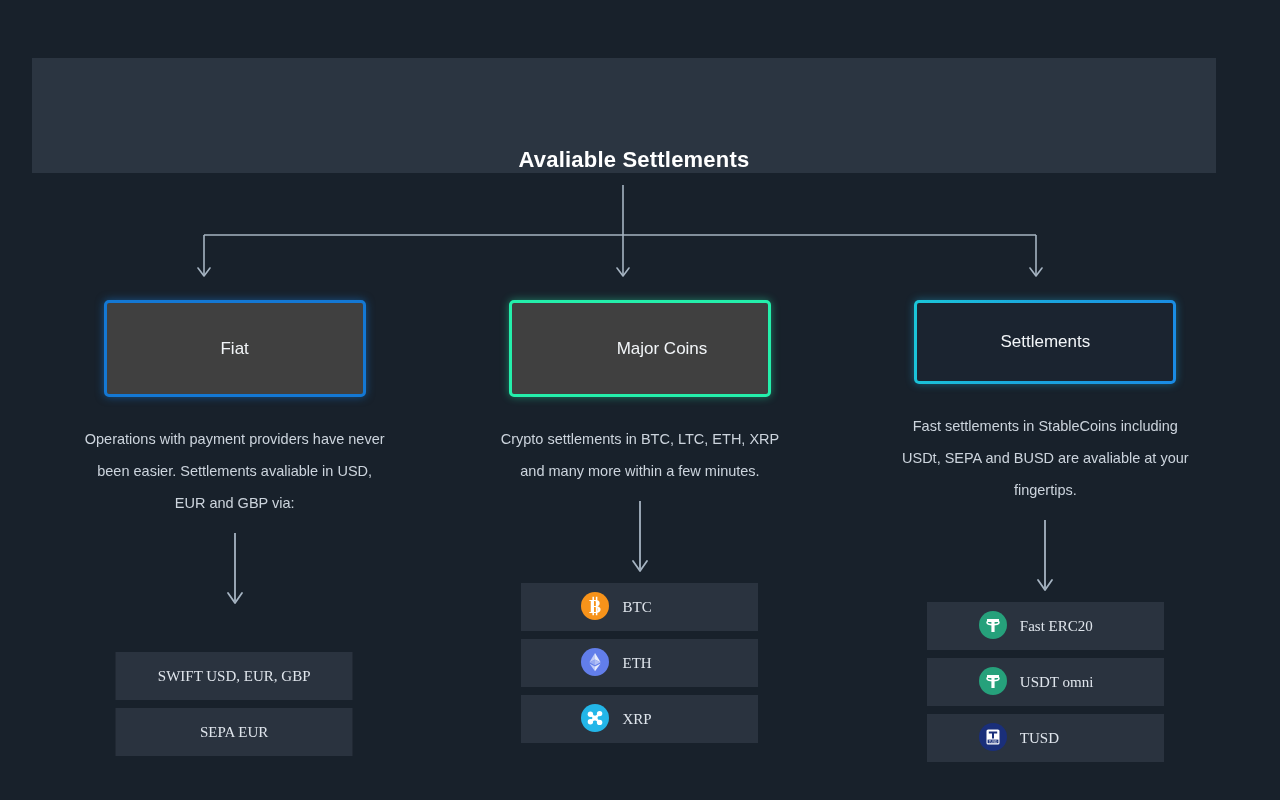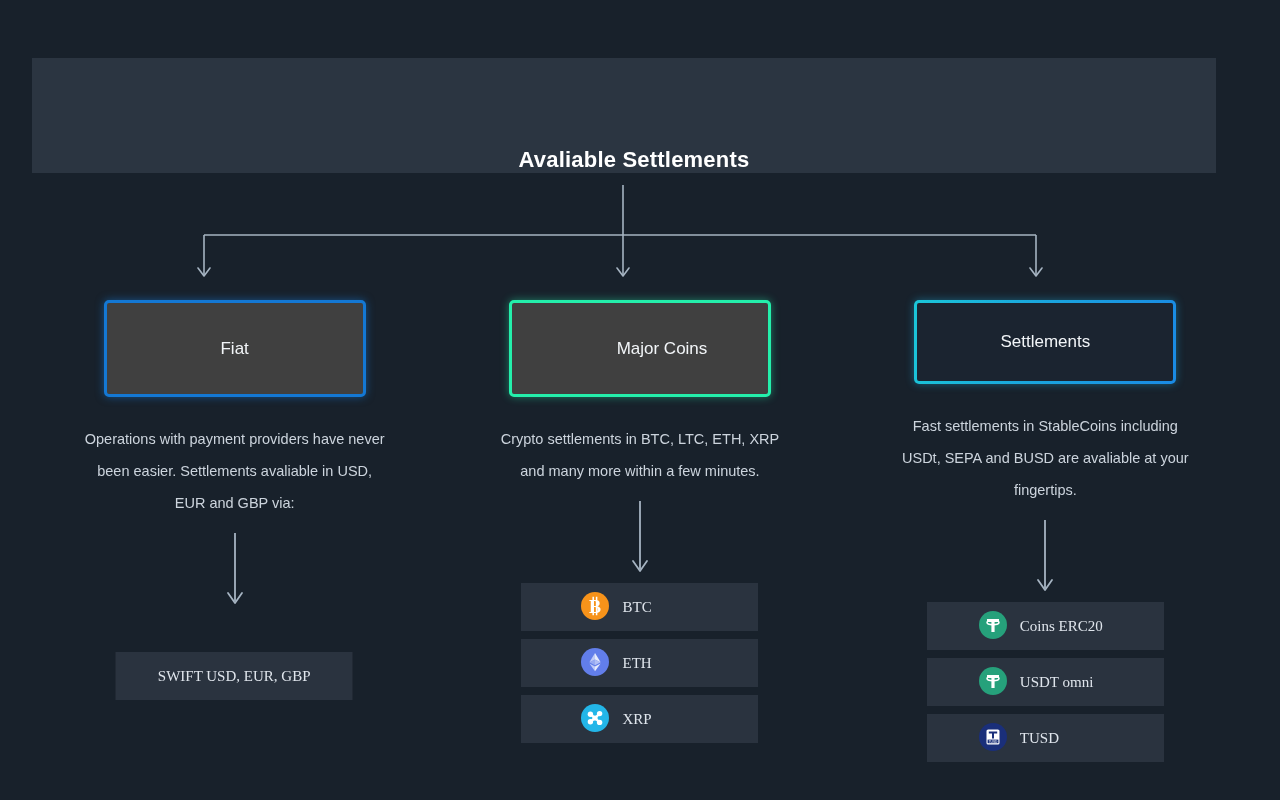--- a/index.html
+++ b/index.html
@@ -142,20 +142,23 @@
       <div class="mid-arrow">
         <svg width="24" height="76" viewBox="0 0 24 76">
           <path d="M12 0 V 68" stroke="#a6b4c2" stroke-width="1.8" fill="none"></path>
           <path d="M5 60 L12 70 L19 60" stroke="#a6b4c2" stroke-width="1.8" fill="none" stroke-linecap="round" stroke-linejoin="round"></path>
         </svg>
       </div>
       <div class="item-list">
         <div class="list-item centered">
           <span class="item-label">SWIFT USD, EUR, GBP</span>
         </div>
+        <div class="list-item centered">
+          <span class="item-label">SEPA EUR</span>
+        </div>
       </div>
     </div>
 
     <div class="column col-major">
       <div class="cat-box major">
         <span class="cat-label">Major Coins</span>
       </div>
       <div class="desc">Crypto settlements in BTC, LTC, ETH, XRP and many more within a few minutes.</div>
       <div class="mid-arrow">
         <svg width="24" height="76" viewBox="0 0 24 76">
@@ -227,21 +230,21 @@
       <div class="item-list">
 
         <div class="list-item">
           <span class="coin-icon">
             <svg width="28" height="28" viewBox="0 0 28 28">
               <circle cx="14" cy="14" r="14" fill="#26a17b"></circle>
               <path d="M8 8 H20 V11 H15.6 V21 H12.4 V11 H8 Z" fill="#ffffff"></path>
               <ellipse cx="14" cy="11.6" rx="6" ry="2.1" fill="none" stroke="#ffffff" stroke-width="1.5"></ellipse>
             </svg>
           </span>
-          <span class="item-label">Coins ERC20</span>
+          <span class="item-label">Fast ERC20</span>
         </div>
 
         <div class="list-item">
           <span class="coin-icon">
             <svg width="28" height="28" viewBox="0 0 28 28">
               <circle cx="14" cy="14" r="14" fill="#26a17b"></circle>
               <path d="M8 8 H20 V11 H15.6 V21 H12.4 V11 H8 Z" fill="#ffffff"></path>
               <ellipse cx="14" cy="11.6" rx="6" ry="2.1" fill="none" stroke="#ffffff" stroke-width="1.5"></ellipse>
             </svg>
           </span>

